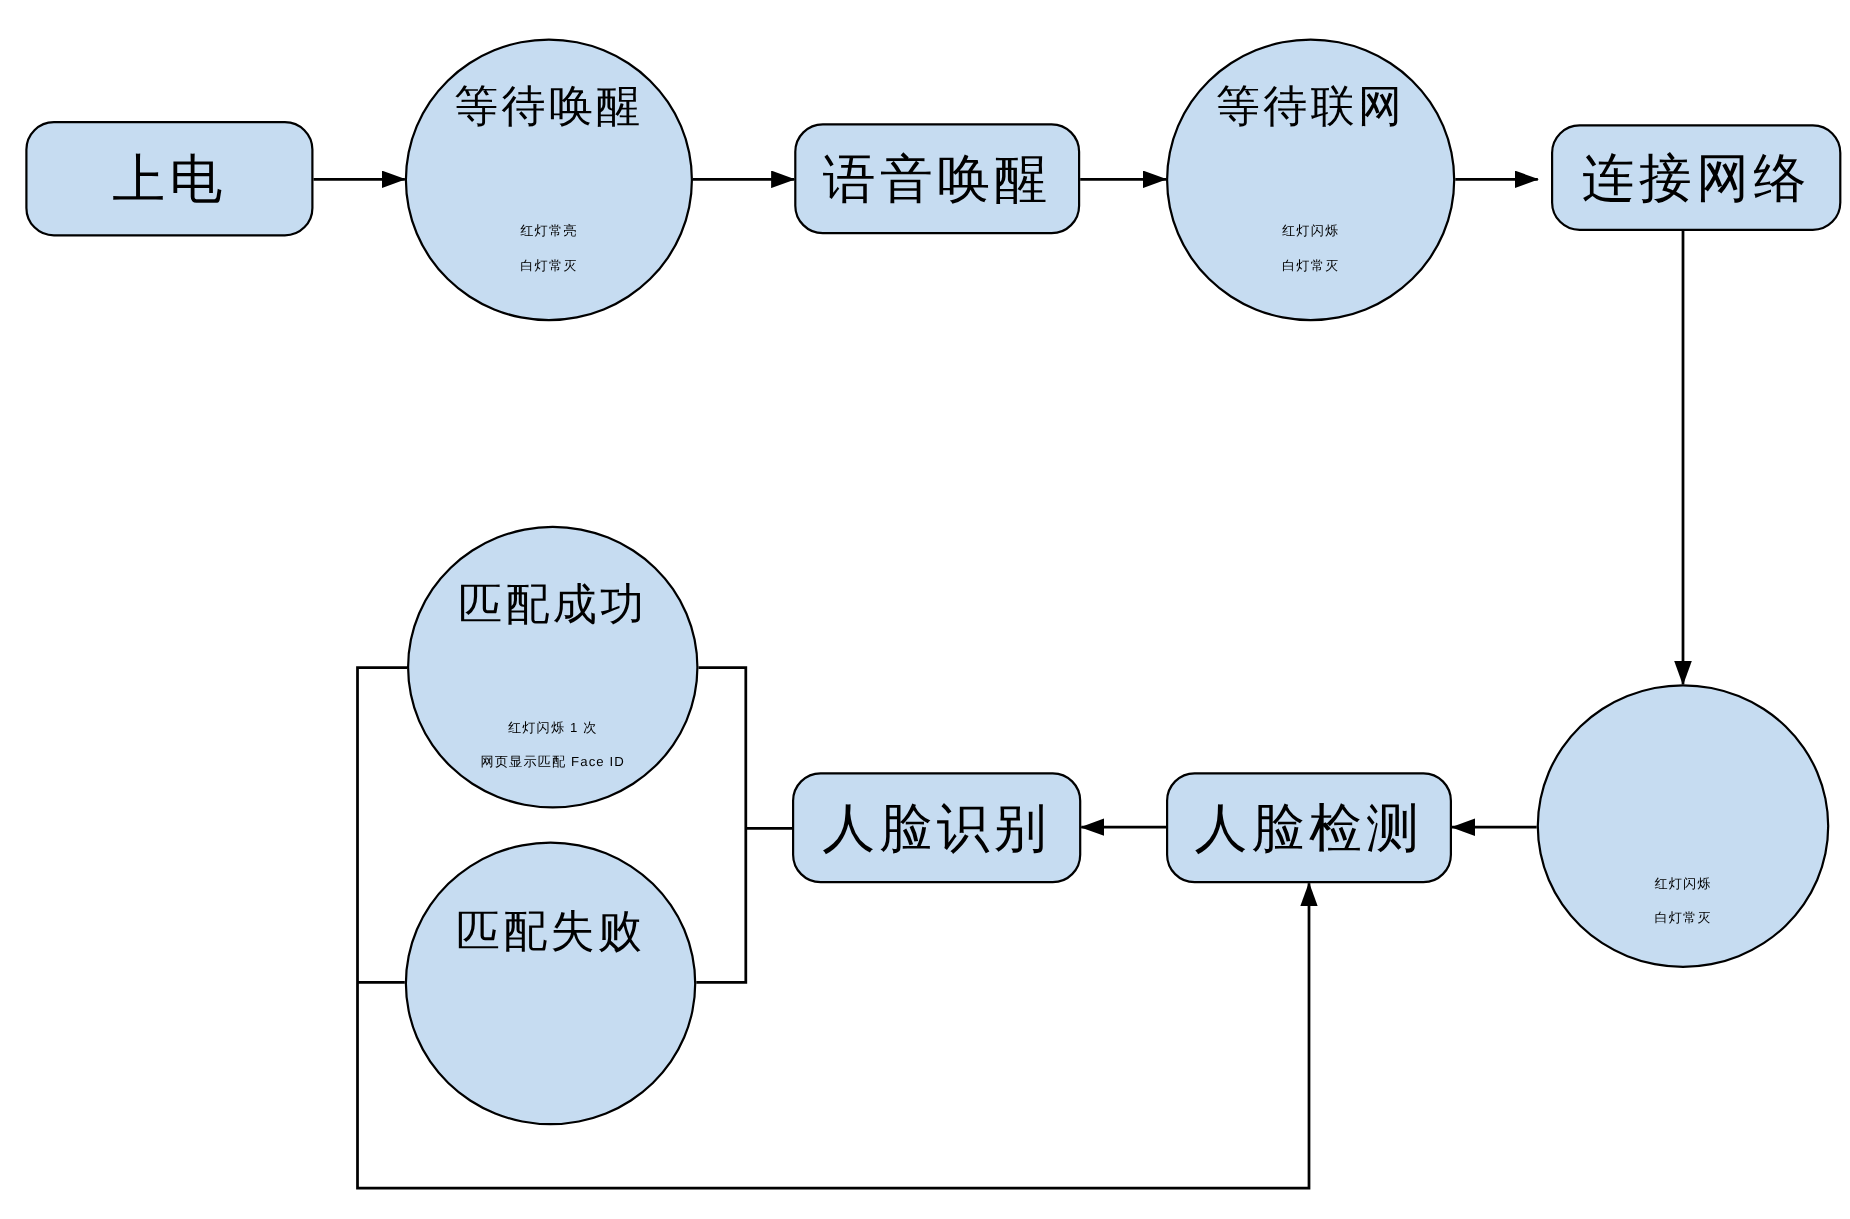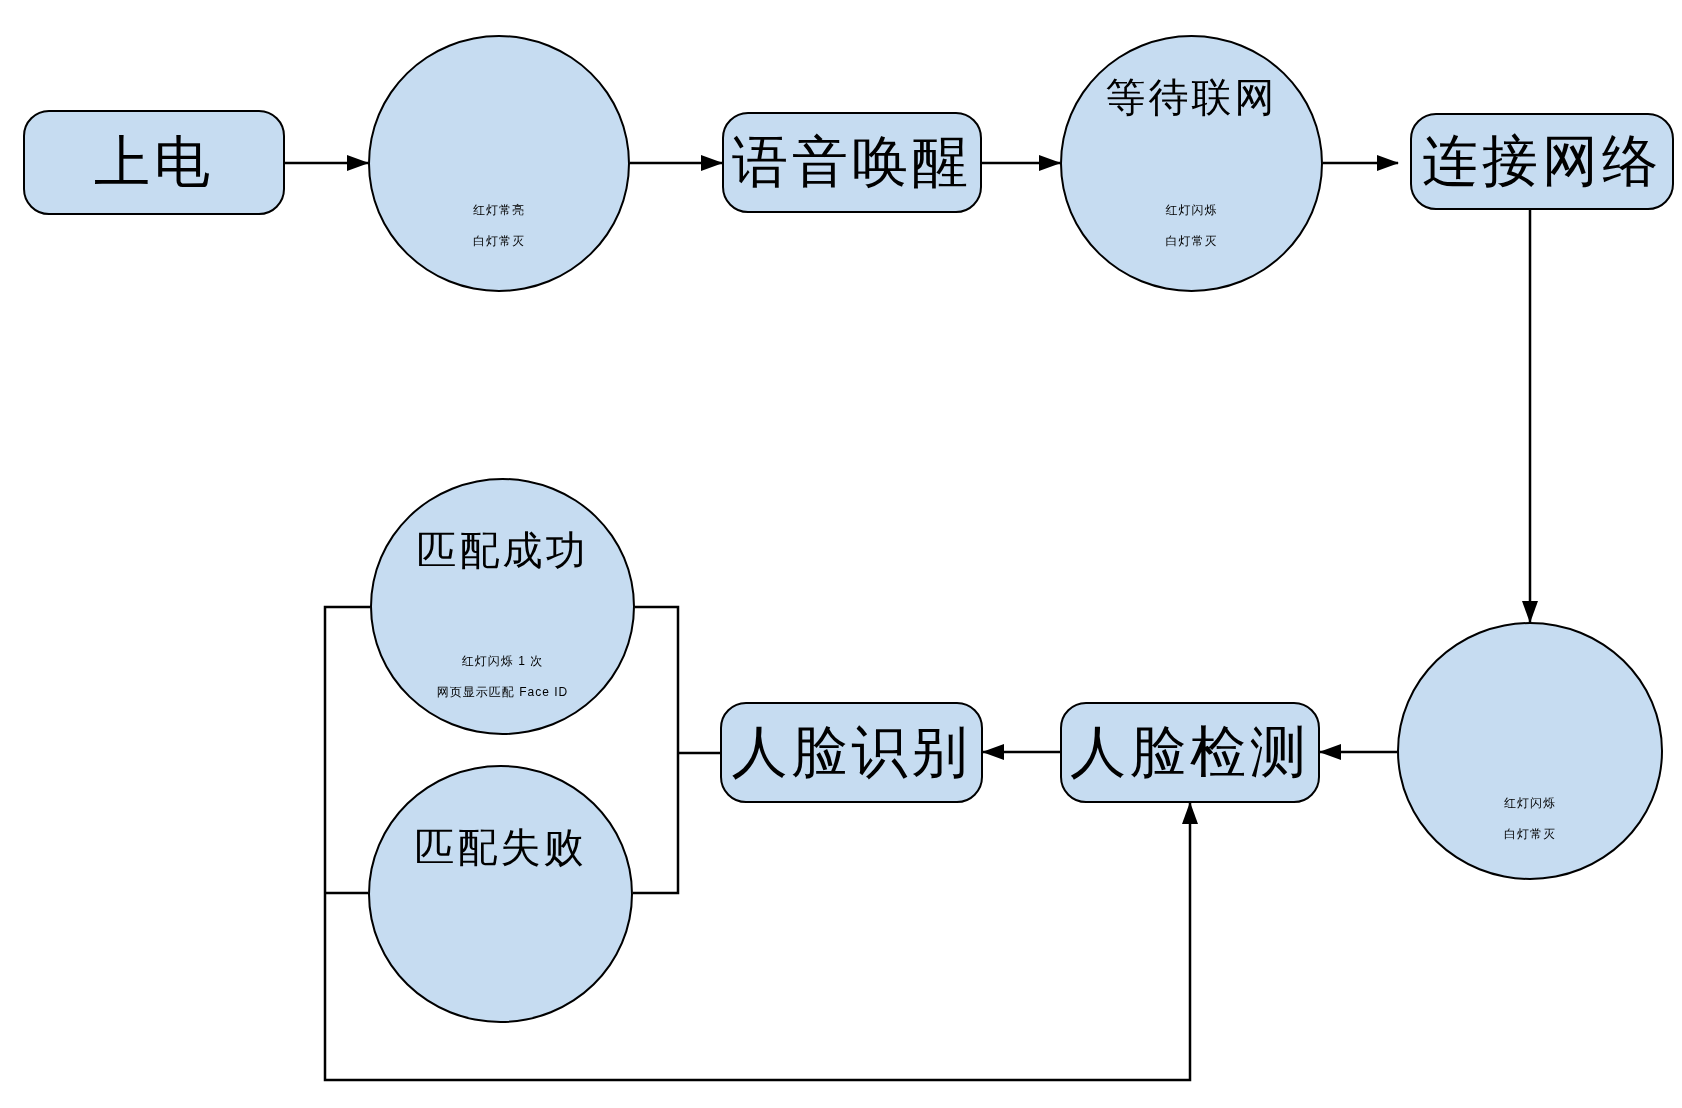--- a/index.html
+++ b/index.html
@@ -30,21 +30,21 @@
     box-sizing: border-box;
   }
   .node.rect {
     border-radius: 26px;
     display: flex;
     align-items: center;
     justify-content: center;
   }
   .node.ellipse { border-radius: 50%; }
   .rect-label {
-    font-size: 56px;
+    font-size: 48px;
     letter-spacing: 4px;
     white-space: nowrap;
   }
   .circle-title {
     position: absolute;
     left: 0; right: 0;
     text-align: center;
     font-size: 40px;
     line-height: 44px;
     letter-spacing: 3px;
@@ -81,20 +81,21 @@
     <path d="M368,893 H325"></path>
     <path d="M635,607 H678 V893 H633"></path>
     <path d="M678,753 H720"></path>
   </svg>
 
   <div class="node rect" style="left:23px; top:110px; width:262px; height:105px;">
     <span class="rect-label">上电</span>
   </div>
 
   <div class="node ellipse" style="left:368px; top:35px; width:262px; height:257px;">
+    <div class="circle-title" style="top:38px;">等待唤醒</div>
     <div class="circle-note" style="top:158px;">
       <div>红灯常亮</div>
       <div>白灯常灭</div>
     </div>
   </div>
 
   <div class="node rect" style="left:722px; top:112px; width:260px; height:101px;">
     <span class="rect-label">语音唤醒</span>
   </div>
 

